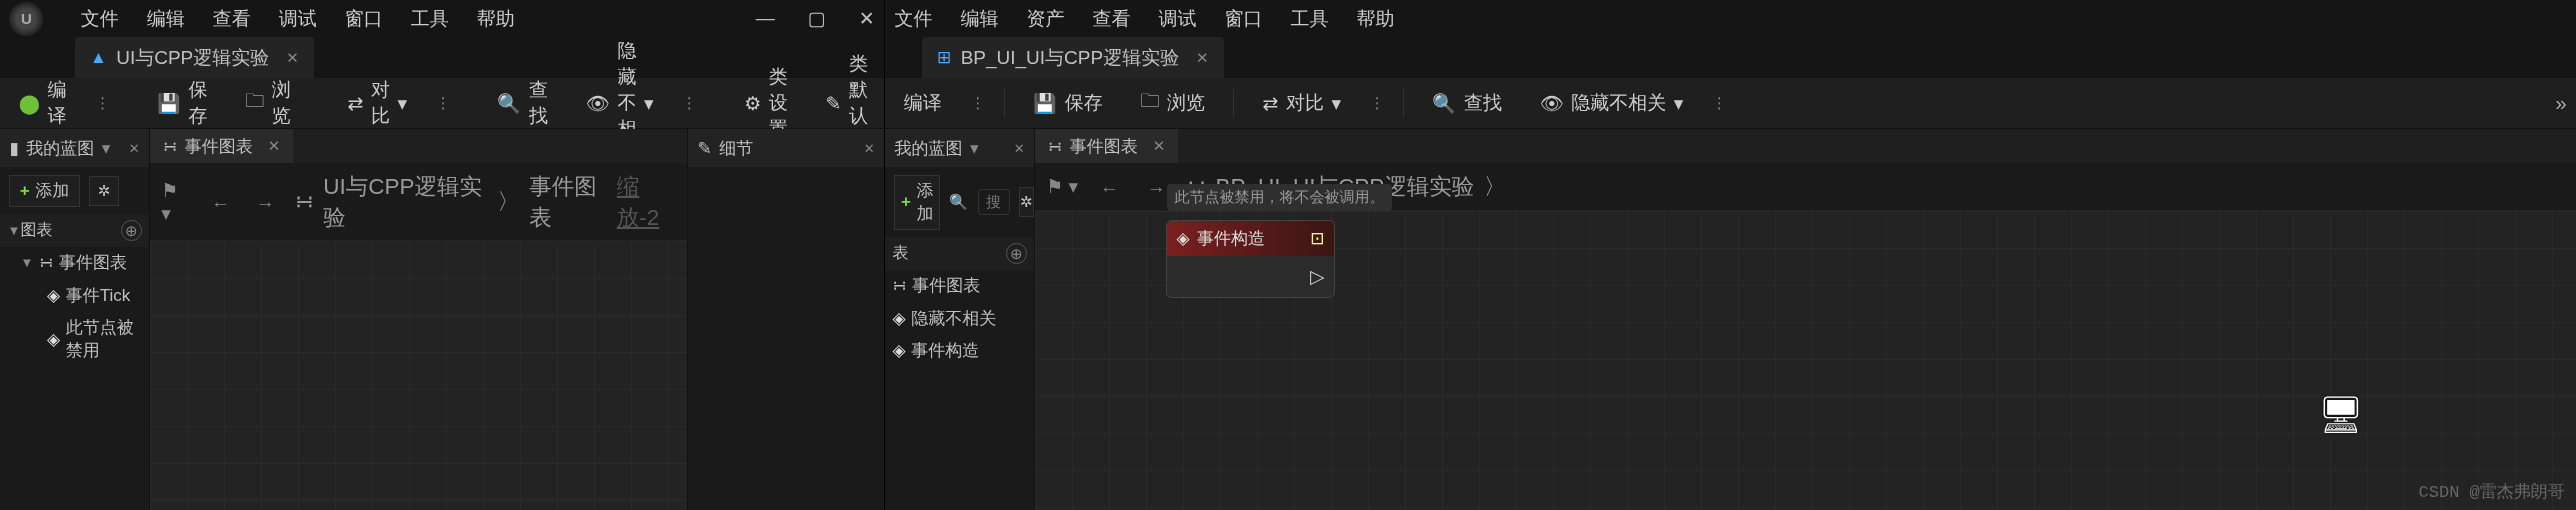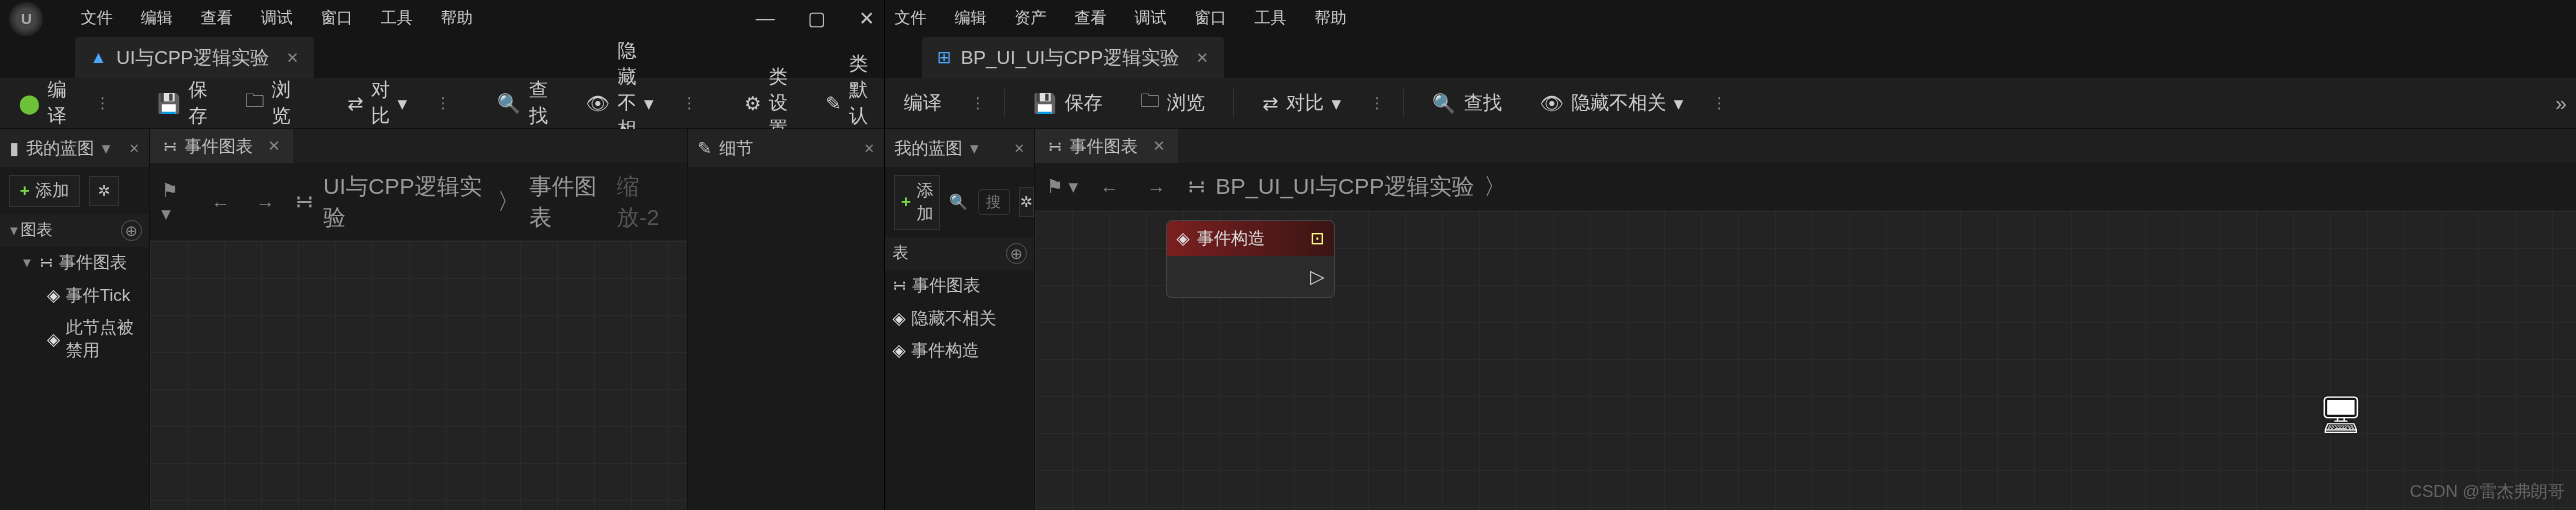--- a/index.html
+++ b/index.html
@@ -2,21 +2,21 @@
 <html style="font-size:15px"><head>
 <meta charset="utf-8">
 <style>
 * { margin: 0; padding: 0; box-sizing: border-box; font-family: "Microsoft YaHei", sans-serif; }
 body { background: #0f0f0f; color: #c0c0c0; display: flex; width: 2576px; height: 510px; overflow: hidden; }
 .window { display: flex; flex-direction: column; background: #1a1a1a; }
 .w1 { width: 885px; border-right: 0.9px solid #000; }
 .w2 { flex: 1; }
 .menubar { display: flex; align-items: center; height: 37px; background: #151515; padding: 0 9.4px; gap: 28px; position: relative; }
 .logo { width: 34px; height: 34px; border-radius: 50%; background: radial-gradient(circle, #444 40%, #222 70%); display: flex; align-items: center; justify-content: center; color: #aaa; font-weight: bold; margin-right: 9.4px; }
-.menu-item { font-size: 16px; color: #ccc; cursor: pointer; }
+.menu-item { font-size: 19px; color: #ccc; cursor: pointer; }
 .win-controls { position: absolute; right: 9.4px; display: flex; gap: 33px; font-size: 19px; }
 .tabrow { display: flex; align-items: center; height: 41px; background: #151515; padding-left: 75px; }
 .tab { display: flex; align-items: center; gap: 9.4px; background: #242424; padding: 7.5px 15px; font-size: 19px; border-radius: 3.7px 3.7px 0 0; }
 .tab-icon { color: #4aa8ff; font-size: 17px; }
 .tab-close { color: #888; font-size: 15px; margin-left: 7.5px; }
 .toolbar { display: flex; align-items: center; height: 51px; background: #1f1f1f; padding: 0 9.4px; gap: 19px; border-bottom: 0.9px solid #111; }
 .tbtn { display: flex; align-items: center; gap: 7.5px; font-size: 19px; color: #ccc; padding: 5.6px 9.4px; cursor: pointer; }
 .tbtn .ico { font-size: 19px; }
 .green { color: #6ec23a; }
 .sep { width: 0.9px; height: 28px; background: #333; }
@@ -36,30 +36,30 @@
 .tree-item { display: flex; align-items: center; gap: 5.6px; padding: 4.7px 7.5px 4.7px 20.6px; font-size: 17px; }
 .tree-item.sub { padding-left: 47px; }
 .arrow { color: #888; font-size: 13px; width: 13px; }
 .dia { color: #ddd; }
 .center-panel { flex: 1; display: flex; flex-direction: column; background: #1a1a1a; position: relative; }
 .graph-tabrow { display: flex; align-items: center; background: #1f1f1f; height: 34px; }
 .graph-tab { display: flex; align-items: center; gap: 7.5px; padding: 5.6px 13px; background: #2a2a2a; font-size: 17px; }
 .graph-toolbar { display: flex; align-items: center; gap: 15px; padding: 7.5px 11.2px; background: #1a1a1a; border-bottom: 0.9px solid #222; }
 .nav-btn { width: 32px; height: 32px; display: flex; align-items: center; justify-content: center; color: #888; font-size: 19px; }
 .breadcrumb { display: flex; align-items: center; gap: 9.4px; font-size: 22.5px; color: #9a9a9a; }
-.breadcrumb .zoom { color: #555; font-size: 22.5px; margin-left: -3.7px; }
+.breadcrumb .zoom { color: #555; font-size: 22.5px; margin-left: -3.7px; text-decoration: underline; }
 .graph-canvas { flex: 1; background: #232323; background-image: linear-gradient(#2a2a2a 0.9px, transparent 0.9px), linear-gradient(90deg, #2a2a2a 0.9px, transparent 0.9px); background-size: 37px 37px; position: relative; }
 .right-panel { width: 197px; background: #1a1a1a; border-left: 0.9px solid #111; }
 .node { position: absolute; background: #2b2b2b; border: 0.9px solid #444; border-radius: 5.6px; min-width: 169px; }
 .node-hdr { display: flex; align-items: center; gap: 7.5px; background: linear-gradient(90deg, #7a1f1f, #3a1515); padding: 5.6px 9.4px; border-radius: 5.6px 5.6px 0 0; font-size: 17px; color: #ddd; }
 .node-body { padding: 9.4px; display: flex; justify-content: flex-end; }
 .exec-pin { color: #ccc; font-size: 19px; }
 .cursor-img { position: absolute; left: 1283px; top: 183px; font-size: 36px; color: #fff; pointer-events: none; text-shadow: 0 0 2.8px #000; }
 .tooltip { position: absolute; top: -37px; left: 0; background: #2f2f2f; color: #999; font-size: 15px; padding: 3.7px 7.5px; border-radius: 3.7px; white-space: nowrap; }
-.watermark { position: absolute; right: 11.2px; bottom: 7.5px; color: #666; font-size: 17px; }
+.watermark { position: absolute; right: 11.2px; bottom: 7.5px; color: #666; font-size: 17px; font-family: Liberation Mono, monospace; }
 .w2 .left-panel { width: 150px; }
 .search-box { background: #1a1a1a; border: 0.9px solid #333; padding: 2.8px 7.5px; font-size: 15px; color: #777; border-radius: 3.7px; width: 36px; }
 .mag { color: #999; }
 </style>
 </head>
 <body>
 
 <div class="window w1">
   <div class="menubar">
     <div class="logo">U</div>
@@ -295,20 +295,21 @@
         <span class="nav-btn">←</span>
         <span class="nav-btn">→</span>
         <div class="breadcrumb">
           <span>∺</span>
           <span>BP_UI_UI与CPP逻辑实验</span>
           <span>〉</span>
         </div>
       </div>
       <div class="graph-canvas">
         <div class="node" style="left:131px; top:9.4px;">
+          <div class="tooltip">此节点被禁用，将不会被调用。</div>
           <div class="node-hdr">
               <span>◈</span>
               <span>事件构造</span>
               <span style="margin-left:auto;color:#ff8;">⊡</span>
             </div>
           <div class="node-body">
               <span class="exec-pin">▷</span>
             </div>
         </div>
         <div class="cursor-img">🖥</div>

